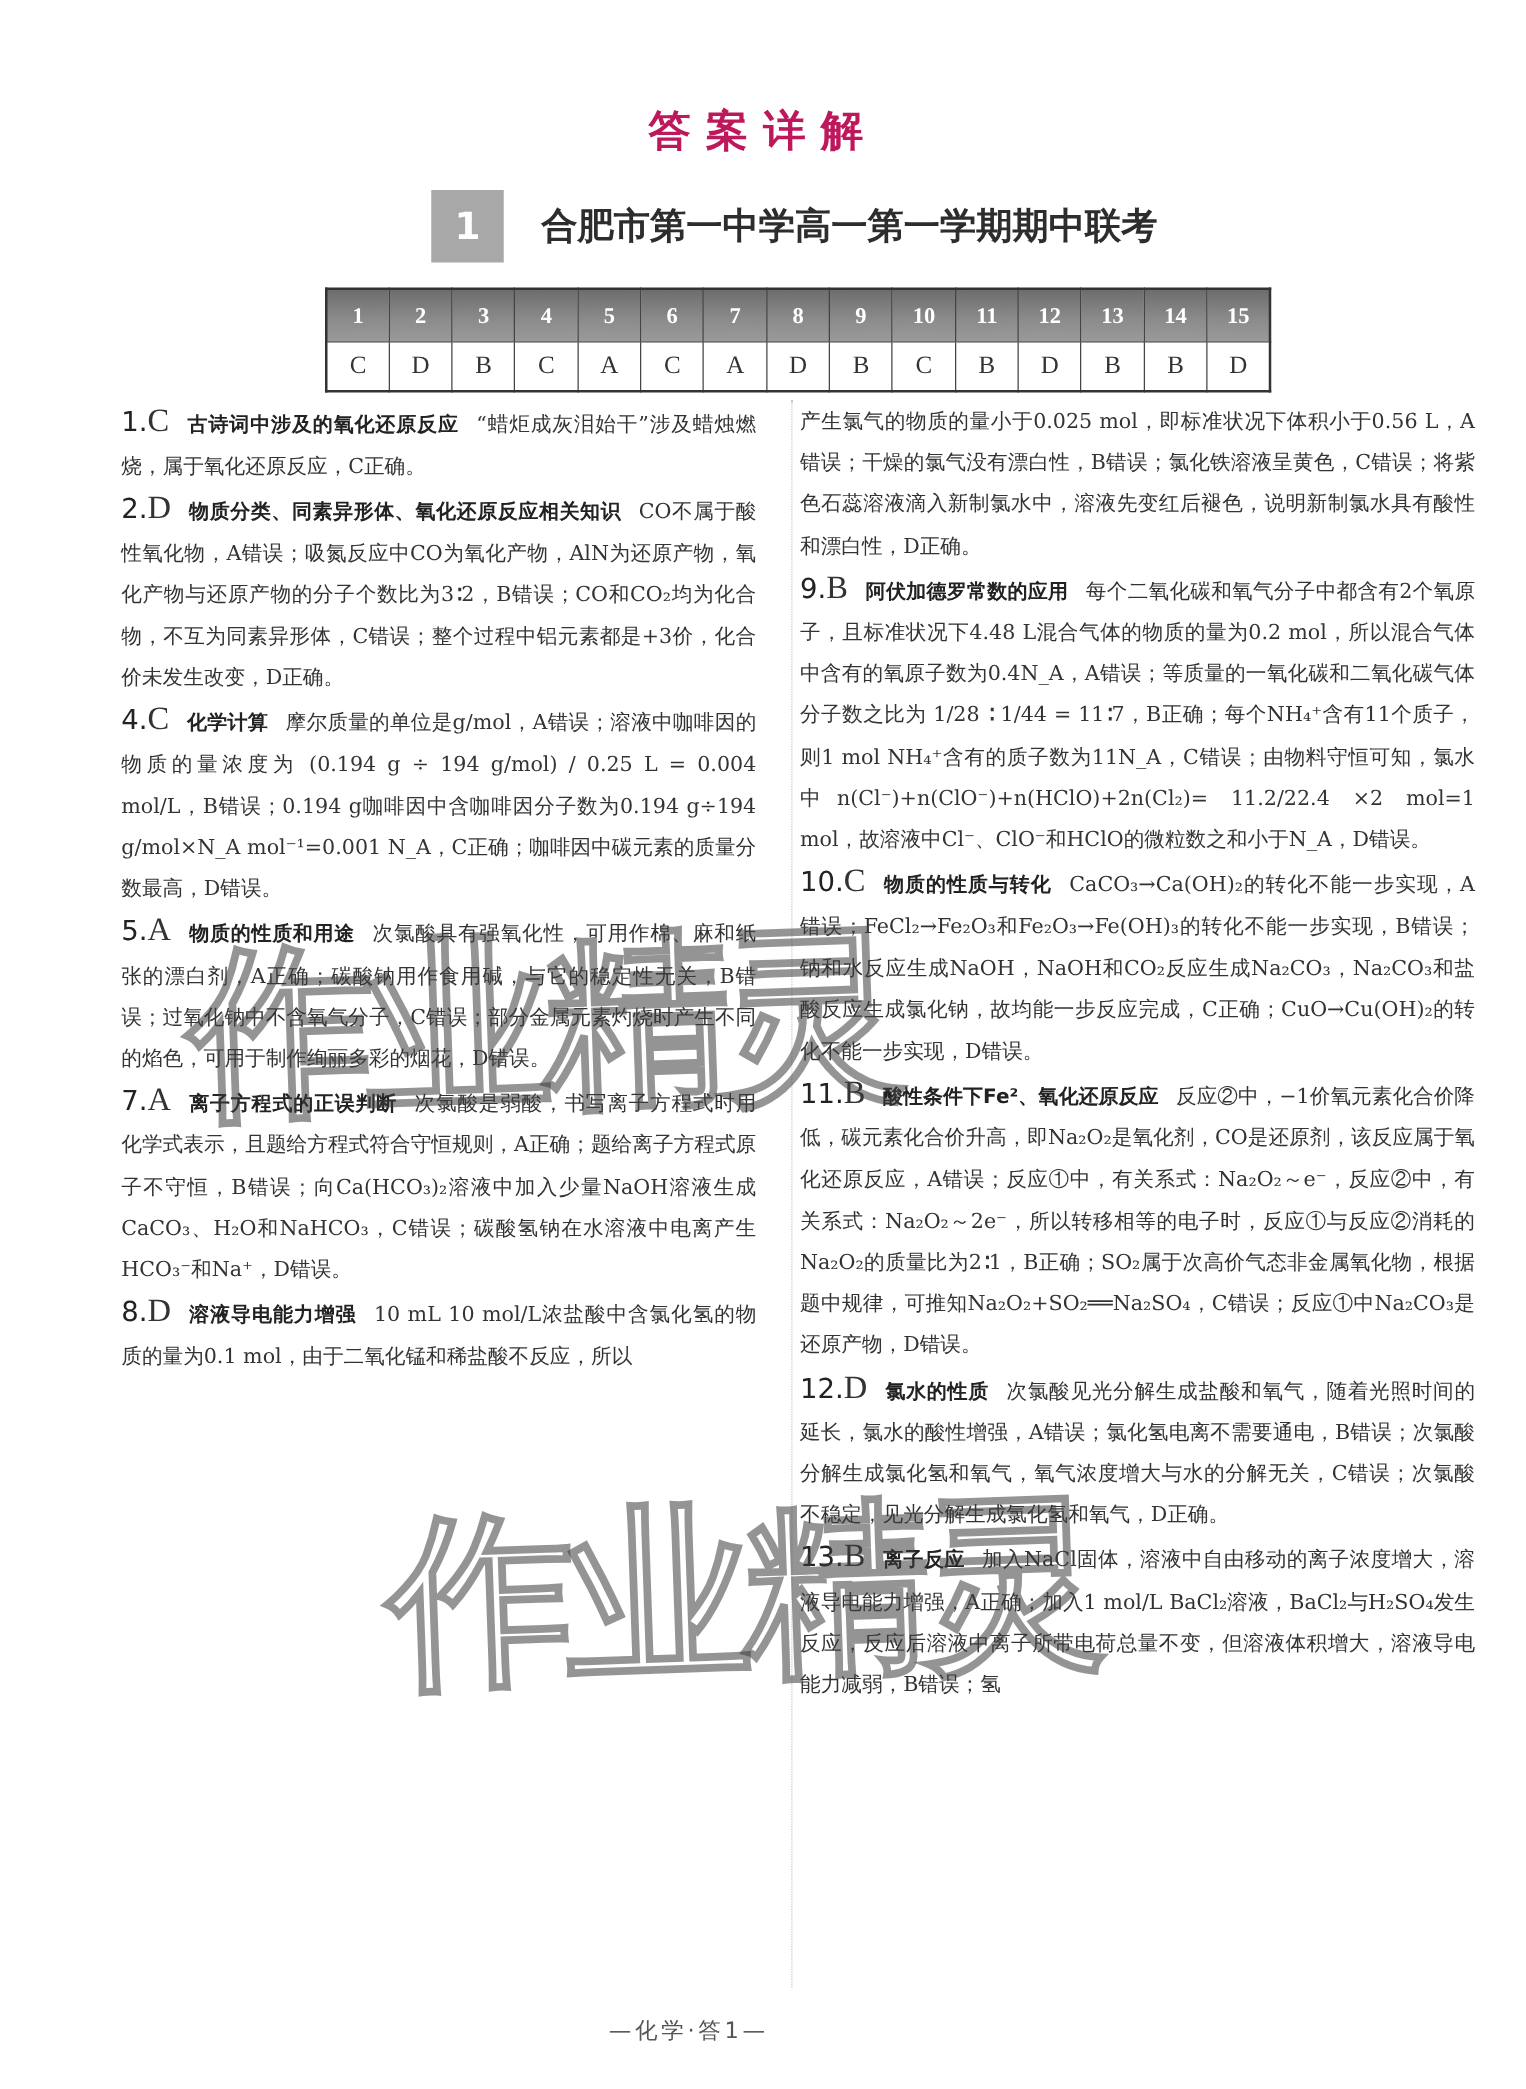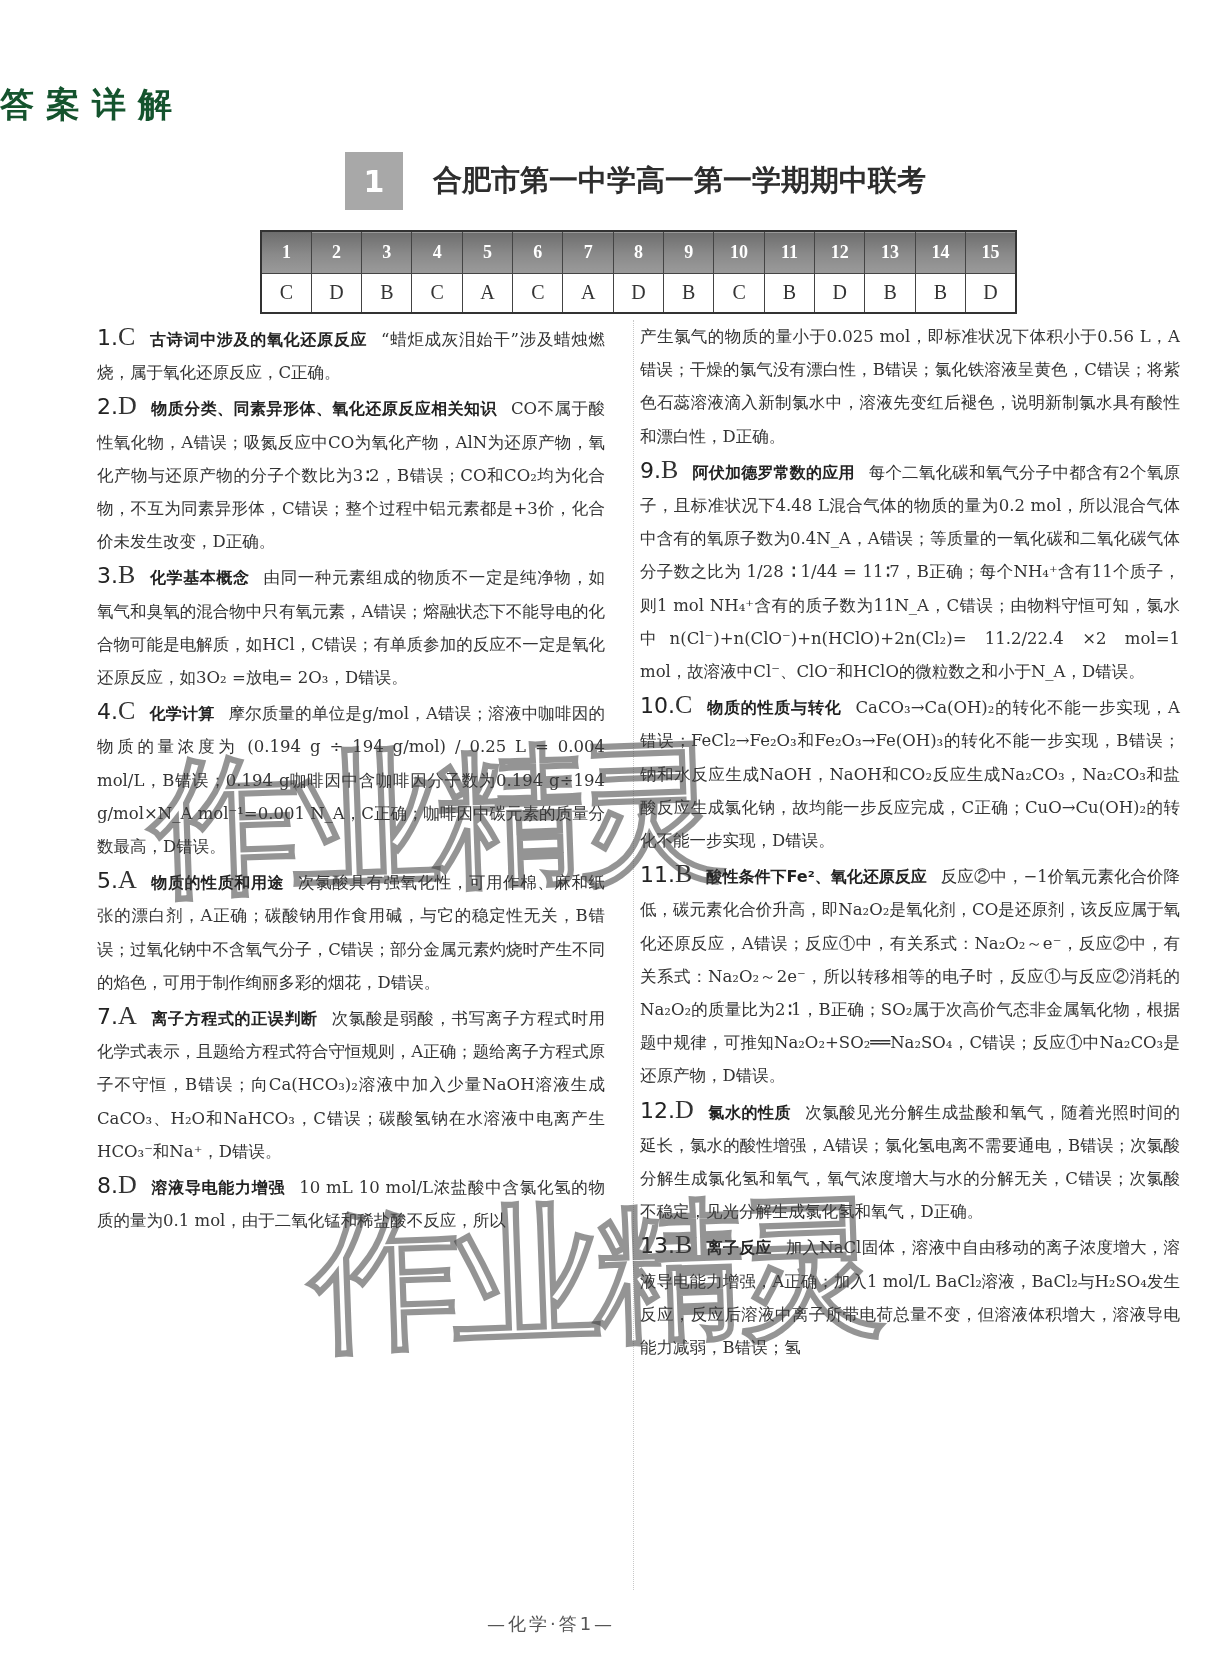--- a/index.html
+++ b/index.html
@@ -1,22 +1,22 @@
 <!DOCTYPE html>
 <html><head>
 <meta charset="utf-8">
 <style>
   * { box-sizing: border-box; margin: 0; padding: 0; }
   html, body { width: 1221px; height: 1671px; background: #ffffff; overflow: hidden; }
   body { position: relative; font-family: "DejaVu Serif", "Liberation Serif", serif; color: #2a2a2a; }
 
   .page-title {
     position: absolute; left: 0; width: 1221px; top: 82px;
-    text-align: left; font-size: 34px; letter-spacing: 12px;
-    font-family: "DejaVu Serif", serif; color: #14532d; font-weight: bold;
+    text-align: center; font-size: 34px; letter-spacing: 12px;
+    font-family: "DejaVu Serif", serif; color: #be185d; font-weight: bold;
   }
   .section-header {
     position: absolute; left: 345px; top: 152px; height: 58px;
     display: flex; align-items: center;
   }
   .section-num {
     width: 58px; height: 58px; background: #a8a8a8;
     color: #fff; font-family: "DejaVu Sans", sans-serif; font-size: 30px; font-weight: bold;
     display: flex; align-items: center; justify-content: center;
   }
@@ -119,23 +119,20 @@
 <div class="divider"></div>
 
 <div class="col col-left">
   <div class="item">
     <span class="num">1.</span><span class="ans">C</span><span class="topic">古诗词中涉及的氧化还原反应</span><span class="body">“蜡炬成灰泪始干”涉及蜡烛燃烧，属于氧化还原反应，C正确。</span>
   </div>
   <div class="item">
     <span class="num">2.</span><span class="ans">D</span><span class="topic">物质分类、同素异形体、氧化还原反应相关知识</span><span class="body">CO不属于酸性氧化物，A错误；吸氮反应中CO为氧化产物，AlN为还原产物，氧化产物与还原产物的分子个数比为3∶2，B错误；CO和CO₂均为化合物，不互为同素异形体，C错误；整个过程中铝元素都是+3价，化合价未发生改变，D正确。</span>
   </div>
   <div class="item">
-    <span class="num">3.</span><span class="ans">B</span><span class="topic">化学基本概念</span><span class="body">由同一种元素组成的物质不一定是纯净物，如氧气和臭氧的混合物中只有氧元素，A错误；熔融状态下不能导电的化合物可能是电解质，如HCl，C错误；有单质参加的反应不一定是氧化还原反应，如3O₂ =放电= 2O₃，D错误。</span>
-  </div>
-  <div class="item">
     <span class="num">4.</span><span class="ans">C</span><span class="topic">化学计算</span><span class="body">摩尔质量的单位是g/mol，A错误；溶液中咖啡因的物质的量浓度为 (0.194 g ÷ 194 g/mol) / 0.25 L = 0.004 mol/L，B错误；0.194 g咖啡因中含咖啡因分子数为0.194 g÷194 g/mol×N_A mol⁻¹=0.001 N_A，C正确；咖啡因中碳元素的质量分数最高，D错误。</span>
   </div>
   <div class="item">
     <span class="num">5.</span><span class="ans">A</span><span class="topic">物质的性质和用途</span><span class="body">次氯酸具有强氧化性，可用作棉、麻和纸张的漂白剂，A正确；碳酸钠用作食用碱，与它的稳定性无关，B错误；过氧化钠中不含氧气分子，C错误；部分金属元素灼烧时产生不同的焰色，可用于制作绚丽多彩的烟花，D错误。</span>
   </div>
   <div class="item">
     <span class="num">7.</span><span class="ans">A</span><span class="topic">离子方程式的正误判断</span><span class="body">次氯酸是弱酸，书写离子方程式时用化学式表示，且题给方程式符合守恒规则，A正确；题给离子方程式原子不守恒，B错误；向Ca(HCO₃)₂溶液中加入少量NaOH溶液生成CaCO₃、H₂O和NaHCO₃，C错误；碳酸氢钠在水溶液中电离产生HCO₃⁻和Na⁺，D错误。</span>
   </div>
   <div class="item">
     <span class="num">8.</span><span class="ans">D</span><span class="topic">溶液导电能力增强</span><span class="body">10 mL 10 mol/L浓盐酸中含氯化氢的物质的量为0.1 mol，由于二氧化锰和稀盐酸不反应，所以</span>

